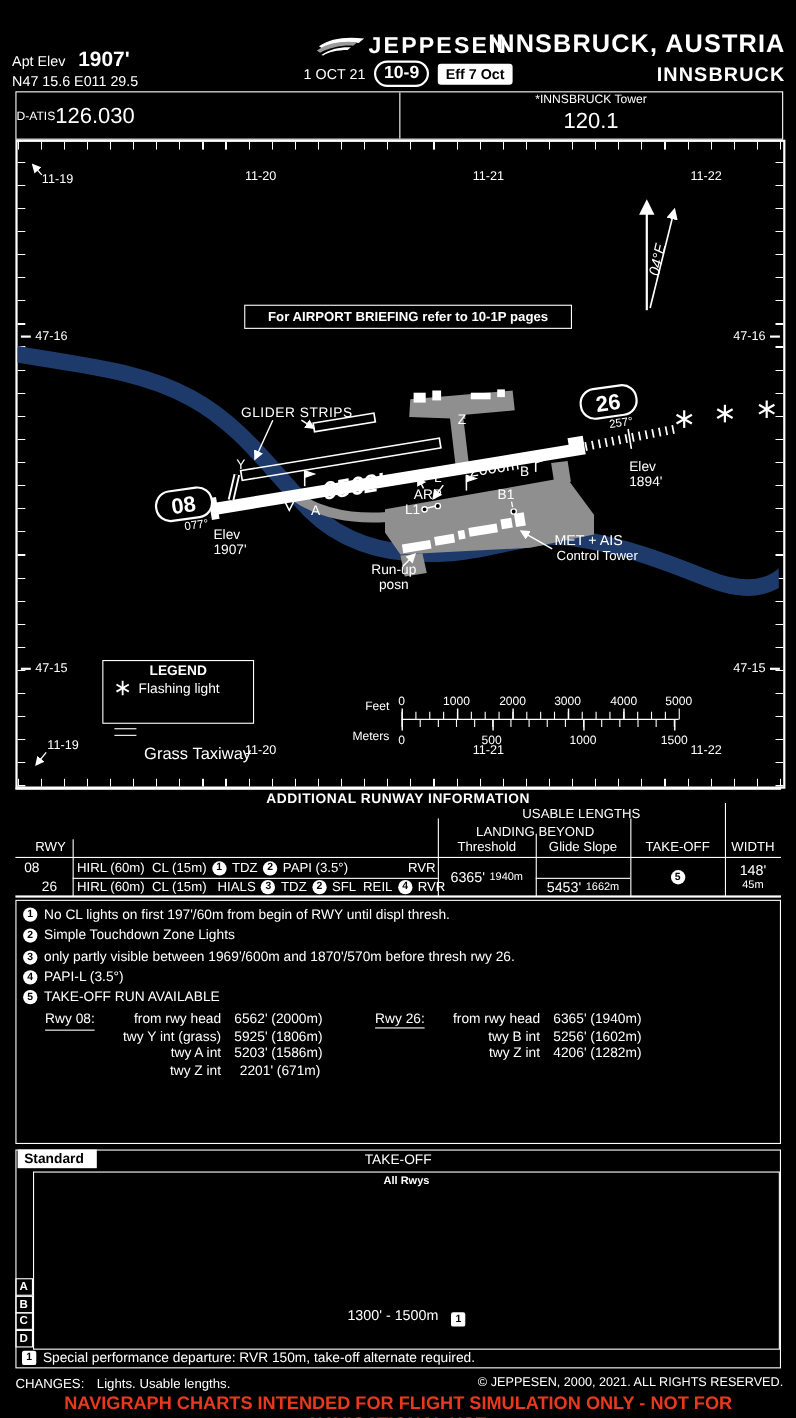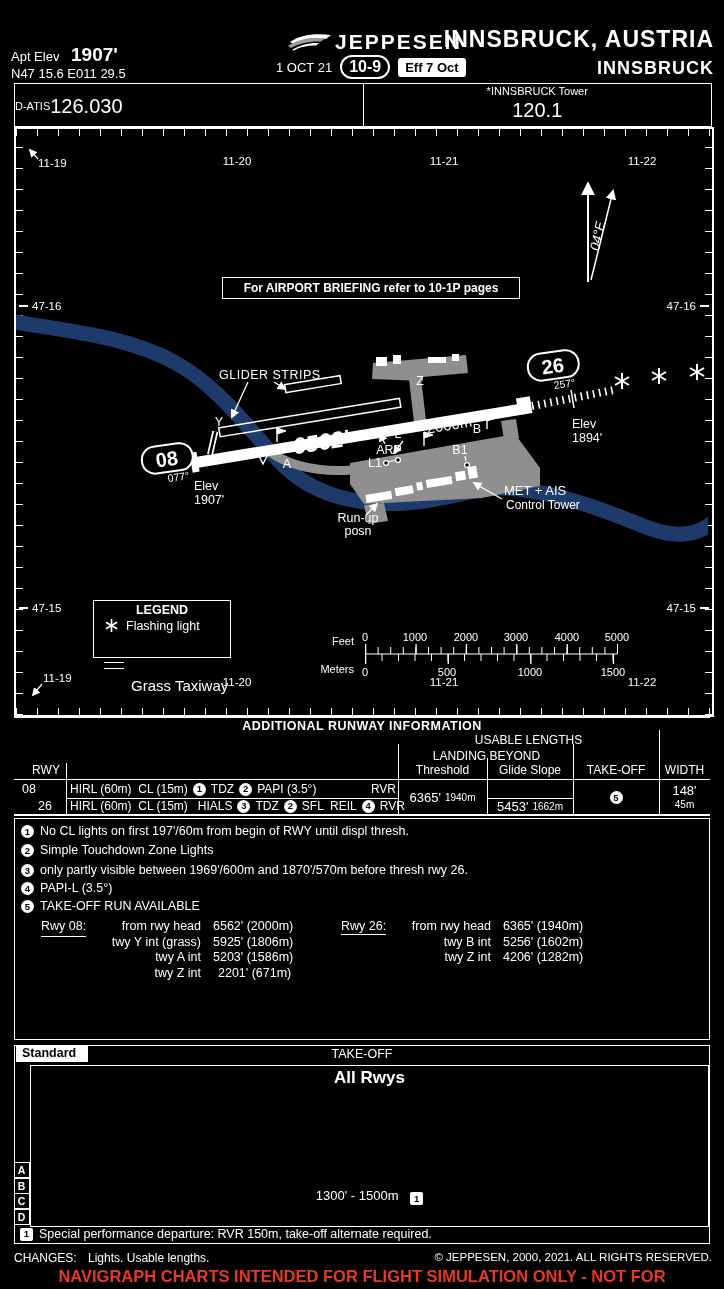--- a/index.html
+++ b/index.html
@@ -379,21 +379,21 @@
       <span class="abs" style="left:482px;top:15.5px;">5256' (1602m)</span>
       <span class="abs" style="left:352px;top:31px;width:118px;text-align:right;">twy Z int</span>
       <span class="abs" style="left:482px;top:31px;">4206' (1282m)</span>
     </div>
   </div>
 
   <div class="abs" style="left:14px;top:1045px;width:696px;height:199px;border:1.5px solid #fff;box-sizing:border-box;">
     <div class="abs b" style="left:1px;top:-1px;background:#fff;color:#000;font-size:12.5px;padding:1px 12px 2px 6px;">Standard</div>
     <div class="abs c" style="left:0;right:0;top:1px;font-size:12.5px;">TAKE-OFF</div>
     <div class="abs" style="left:15px;top:19px;width:677px;height:160px;border:1.2px solid #fff;">
-      <div class="abs c b" style="left:0;right:0;top:2px;font-size:17px;">All Rwys</div>
+      <div class="abs c b" style="left:0;right:0;top:2px;font-size:10px;">All Rwys</div>
       <div class="abs c" style="left:0;right:0;top:122px;font-size:13px;">
         <span>1300' - 1500m</span>
         <span class="sqb" style="margin-left:8px;">1</span>
       </div>
     </div>
     <div class="abs tcell" style="left:-1.5px;top:116px;width:16px;height:16px;border:1.2px solid #fff;font-size:10.5px;font-weight:bold;box-sizing:border-box;">
         <span>A</span>
       </div>
     <div class="abs tcell" style="left:-1.5px;top:131.5px;width:16px;height:16px;border:1.2px solid #fff;font-size:10.5px;font-weight:bold;box-sizing:border-box;">
         <span>B</span>

